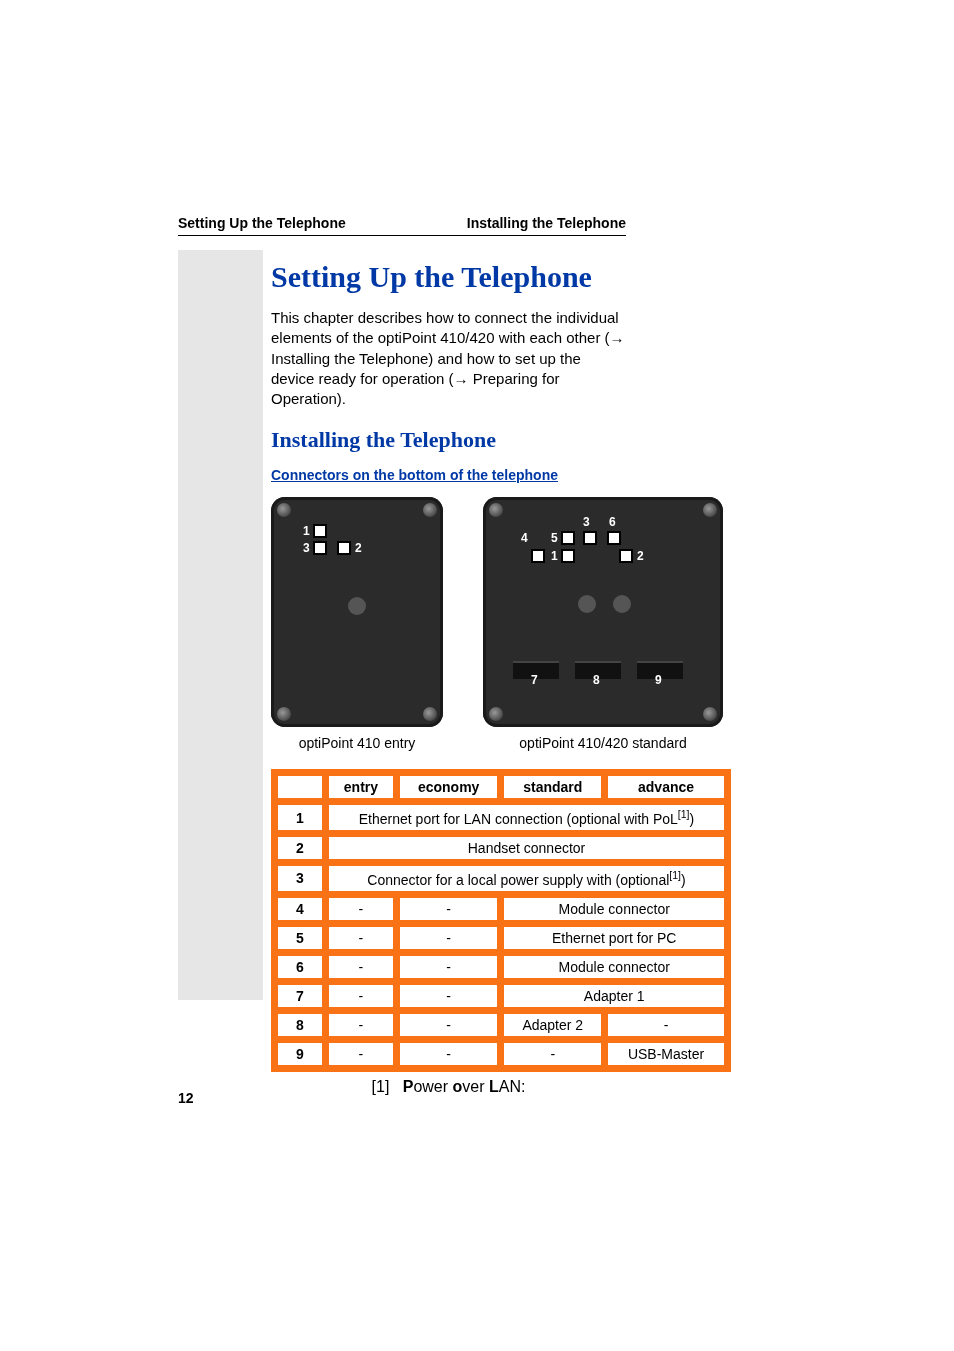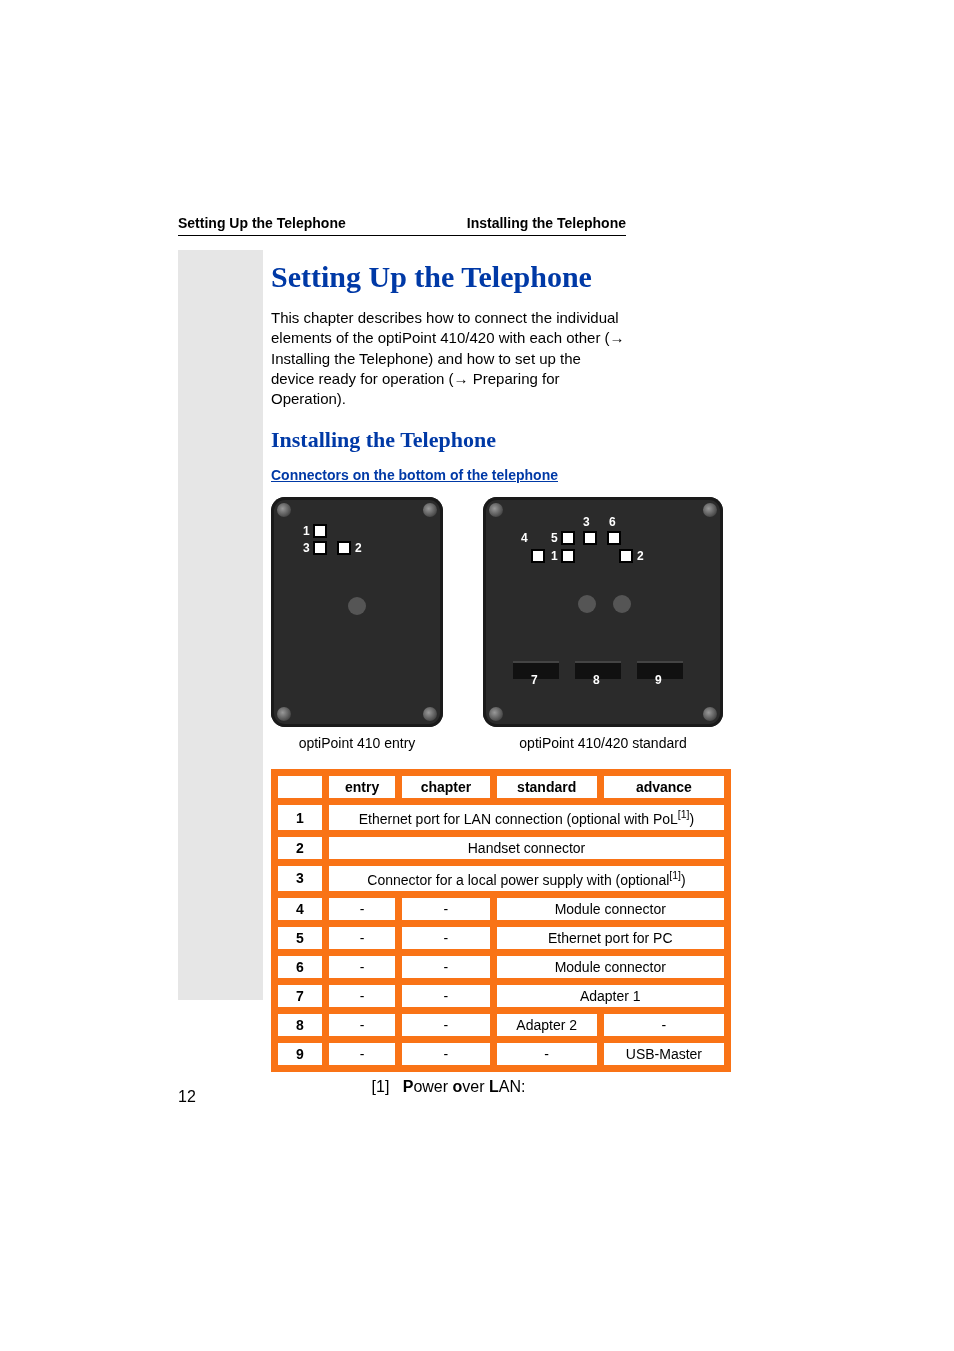--- a/index.html
+++ b/index.html
@@ -130,22 +130,22 @@
     font-size: 16px;
     margin-top: 6px;
     text-align: center;
   }
   .footnote .indent { padding-left: 28px; display:block; }
   sup { font-size: 0.75em; }
   .page-number {
     position: absolute;
     left: 178px;
     bottom: 245px;
-    font-weight: normal;
-    font-size: 16px;
+    font-weight: bold;
+    font-size: 14px;
   }
 </style>
 </head>
 <body>
 
 <div class="page">
 
   <div class="header">
     <span>Setting Up the Telephone</span>
     <span>Installing the Telephone</span>
@@ -217,21 +217,21 @@
         </div>
         <div class="caption">optiPoint 410/420 standard</div>
       </div>
     </div>
 
     <table class="connectors">
       <thead>
         <tr>
           <th class="rowhead"></th>
           <th>entry</th>
-          <th>chapter</th>
+          <th>economy</th>
           <th>standard</th>
           <th>advance</th>
         </tr>
       </thead>
       <tbody>
         <tr>
           <td class="rowhead">1</td>
           <td colspan="4"><span>Ethernet port for LAN connection (optional with PoL</span><sup>[1]</sup><span>)</span></td>
         </tr>
         <tr>

